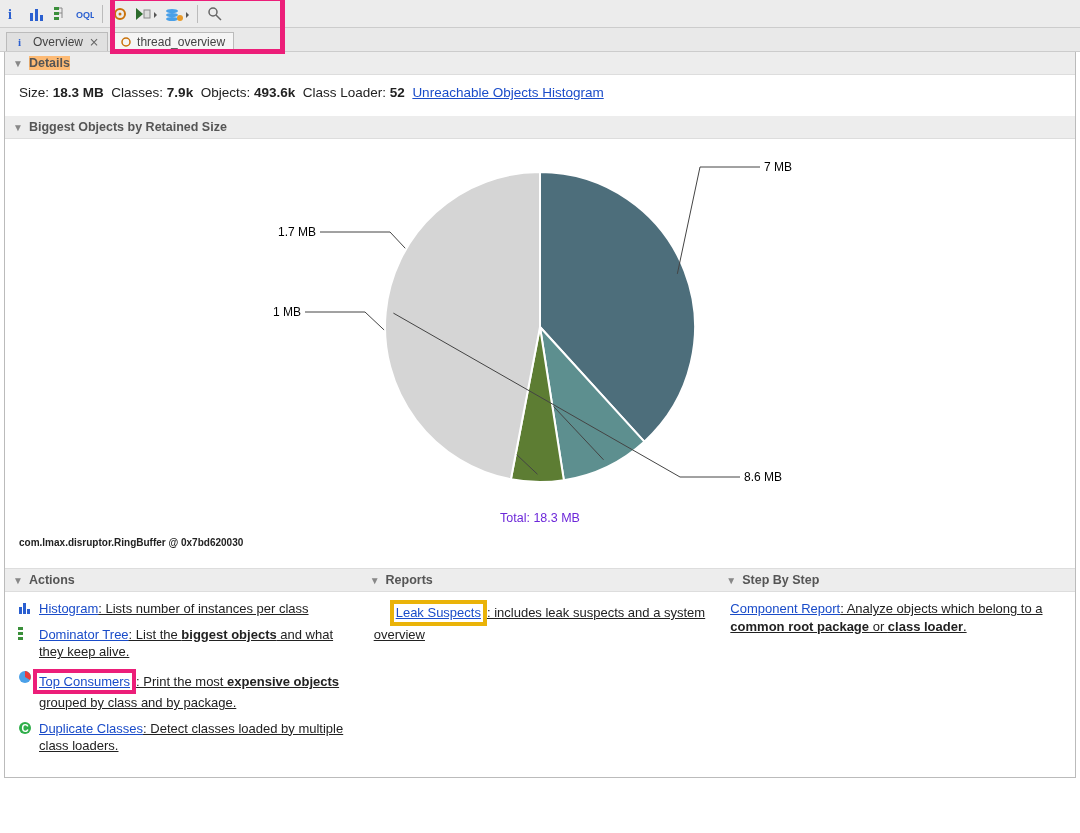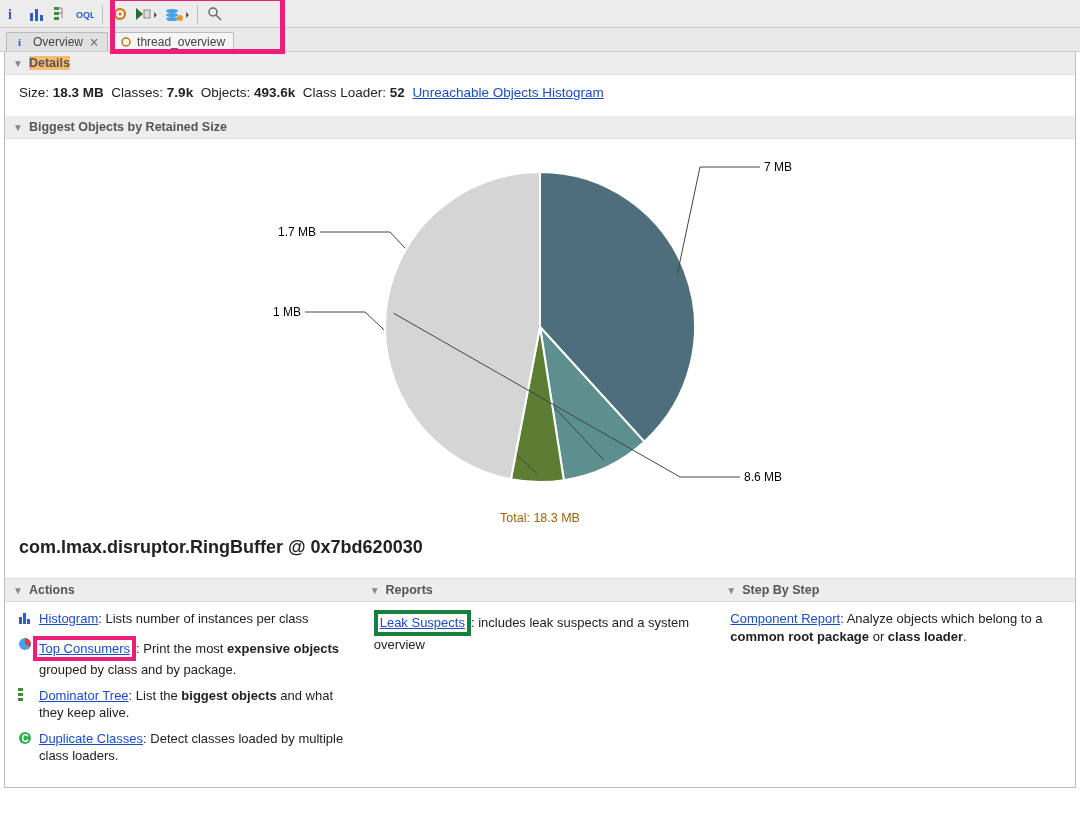--- a/index.html
+++ b/index.html
@@ -56,33 +56,33 @@
   }
   .section-header .chev { color:#888; font-size:10px; }
   .sel { background: #fdba74; }
   .stats {
     padding: 10px 14px 16px 14px;
     font-size: 13.5px;
   }
   .stats b { font-weight: bold; text-align: right; }
   a { color: #1a4cc9; text-decoration: underline; }
   .piewrap { display:flex; flex-direction:column; align-items:center; padding: 8px 0 8px 0; position:relative; }
-  .totals { font-size:12.5px; color:#a16207; padding-top:4px; }
-  .objinfo { padding: 4px 14px 10px 14px; font-size:18px; }
+  .totals { font-size:12.5px; color:#6d28d9; padding-top:4px; }
+  .objinfo { padding: 4px 14px 10px 14px; font-size:10px; }
   .objinfo .t { font-weight:bold; margin-bottom:4px; }
   .cols { display:flex; gap:0; margin-top:6px; }
   .col { flex:1; border-top:1px solid #ddd; }
   .col .section-header { border-top:none; }
   .col-body { padding: 8px 12px; font-size:13px; line-height:1.35; }
-  .item { display:flex; align-items:flex-start; gap:6px; margin-bottom:8px; }
+  .item { display:flex; align-items:flex-start; gap:6px; margin-bottom:8px;text-decoration:underline; }
   .item .ic { flex:0 0 16px; height:16px; display:flex; align-items:center; justify-content:center; }
   .item .tx { flex:1; }
   .hl { position:absolute; border:4px solid #ec1e79; pointer-events:none; z-index:50; }
   .hl1 { top:-4px; left:110px; width:175px; height:58px;  border-width:5px; }
-  .hl-leak { border:4px solid #15803d; display:inline-block; padding:0 2px; }
+  .hl-leak { border:4px solid #eab308; display:inline-block; padding:0 2px;margin-left:16px; }
   .hl-topc { border:4px solid #ec1e79; display:inline-block; padding:0 2px; margin-left:-6px;}
   .nowrap { white-space: nowrap; }
 </style>
 </head>
 <body>
 
 <div class="toolbar" style="position:relative;">
   <span class="tico">
     <svg width="16" height="16">
         <text x="3" y="13" font-size="14" font-family="serif" font-weight="bold" fill="#2a5fd0">i</text>
@@ -220,35 +220,35 @@
                 <rect x="1" y="6" width="3" height="7" fill="#2a5fd0"></rect>
                 <rect x="5" y="2" width="3" height="11" fill="#2a5fd0"></rect>
                 <rect x="9" y="8" width="3" height="5" fill="#2a5fd0"></rect>
               </svg>
             </span>
           <span class="tx"><a href="#">Histogram</a><span>: Lists number of instances per class</span></span>
         </div>
         <div class="item">
           <span class="ic">
               <svg width="14" height="14">
-                <circle cx="7" cy="7" r="6" fill="#4aa0e8"></circle>
-                <path d="M7 7 L7 1 A6 6 0 0 1 12 10 Z" fill="#e83a3a"></path>
-              </svg>
-            </span>
-          <span class="tx"><span class="hl-topc"><a href="#">Top Consumers</a></span><span>: Print the most </span><b>expensive objects</b><span> grouped by class and by package.</span></span>
-        </div>
-        <div class="item">
-          <span class="ic">
-              <svg width="14" height="14">
                 <rect x="0" y="0" width="5" height="3" fill="#3a8f3a"></rect>
                 <rect x="0" y="5" width="5" height="3" fill="#3a8f3a"></rect>
                 <rect x="0" y="10" width="5" height="3" fill="#3a8f3a"></rect>
               </svg>
             </span>
           <span class="tx"><a href="#">Dominator Tree</a><span>: List the </span><b>biggest objects</b><span> and what they keep alive.</span></span>
+        </div>
+        <div class="item">
+          <span class="ic">
+              <svg width="14" height="14">
+                <circle cx="7" cy="7" r="6" fill="#4aa0e8"></circle>
+                <path d="M7 7 L7 1 A6 6 0 0 1 12 10 Z" fill="#e83a3a"></path>
+              </svg>
+            </span>
+          <span class="tx"><span class="hl-topc"><a href="#">Top Consumers</a></span><span>: Print the most </span><b>expensive objects</b><span> grouped by class and by package.</span></span>
         </div>
         <div class="item">
           <span class="ic">
               <svg width="14" height="14">
                 <circle cx="7" cy="7" r="6" fill="#2fae4a"></circle>
                 <text x="3.5" y="11" font-size="10" fill="#fff" font-weight="bold">C</text>
               </svg>
             </span>
           <span class="tx"><a href="#">Duplicate Classes</a><span>: Detect classes loaded by multiple class loaders.</span></span>
         </div>

